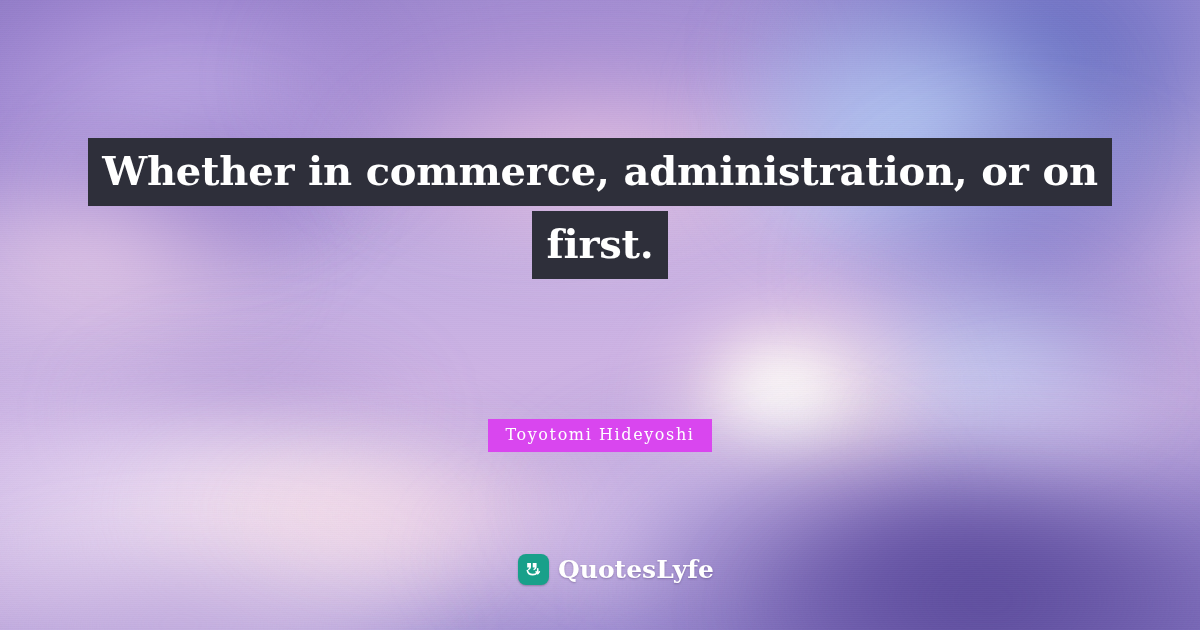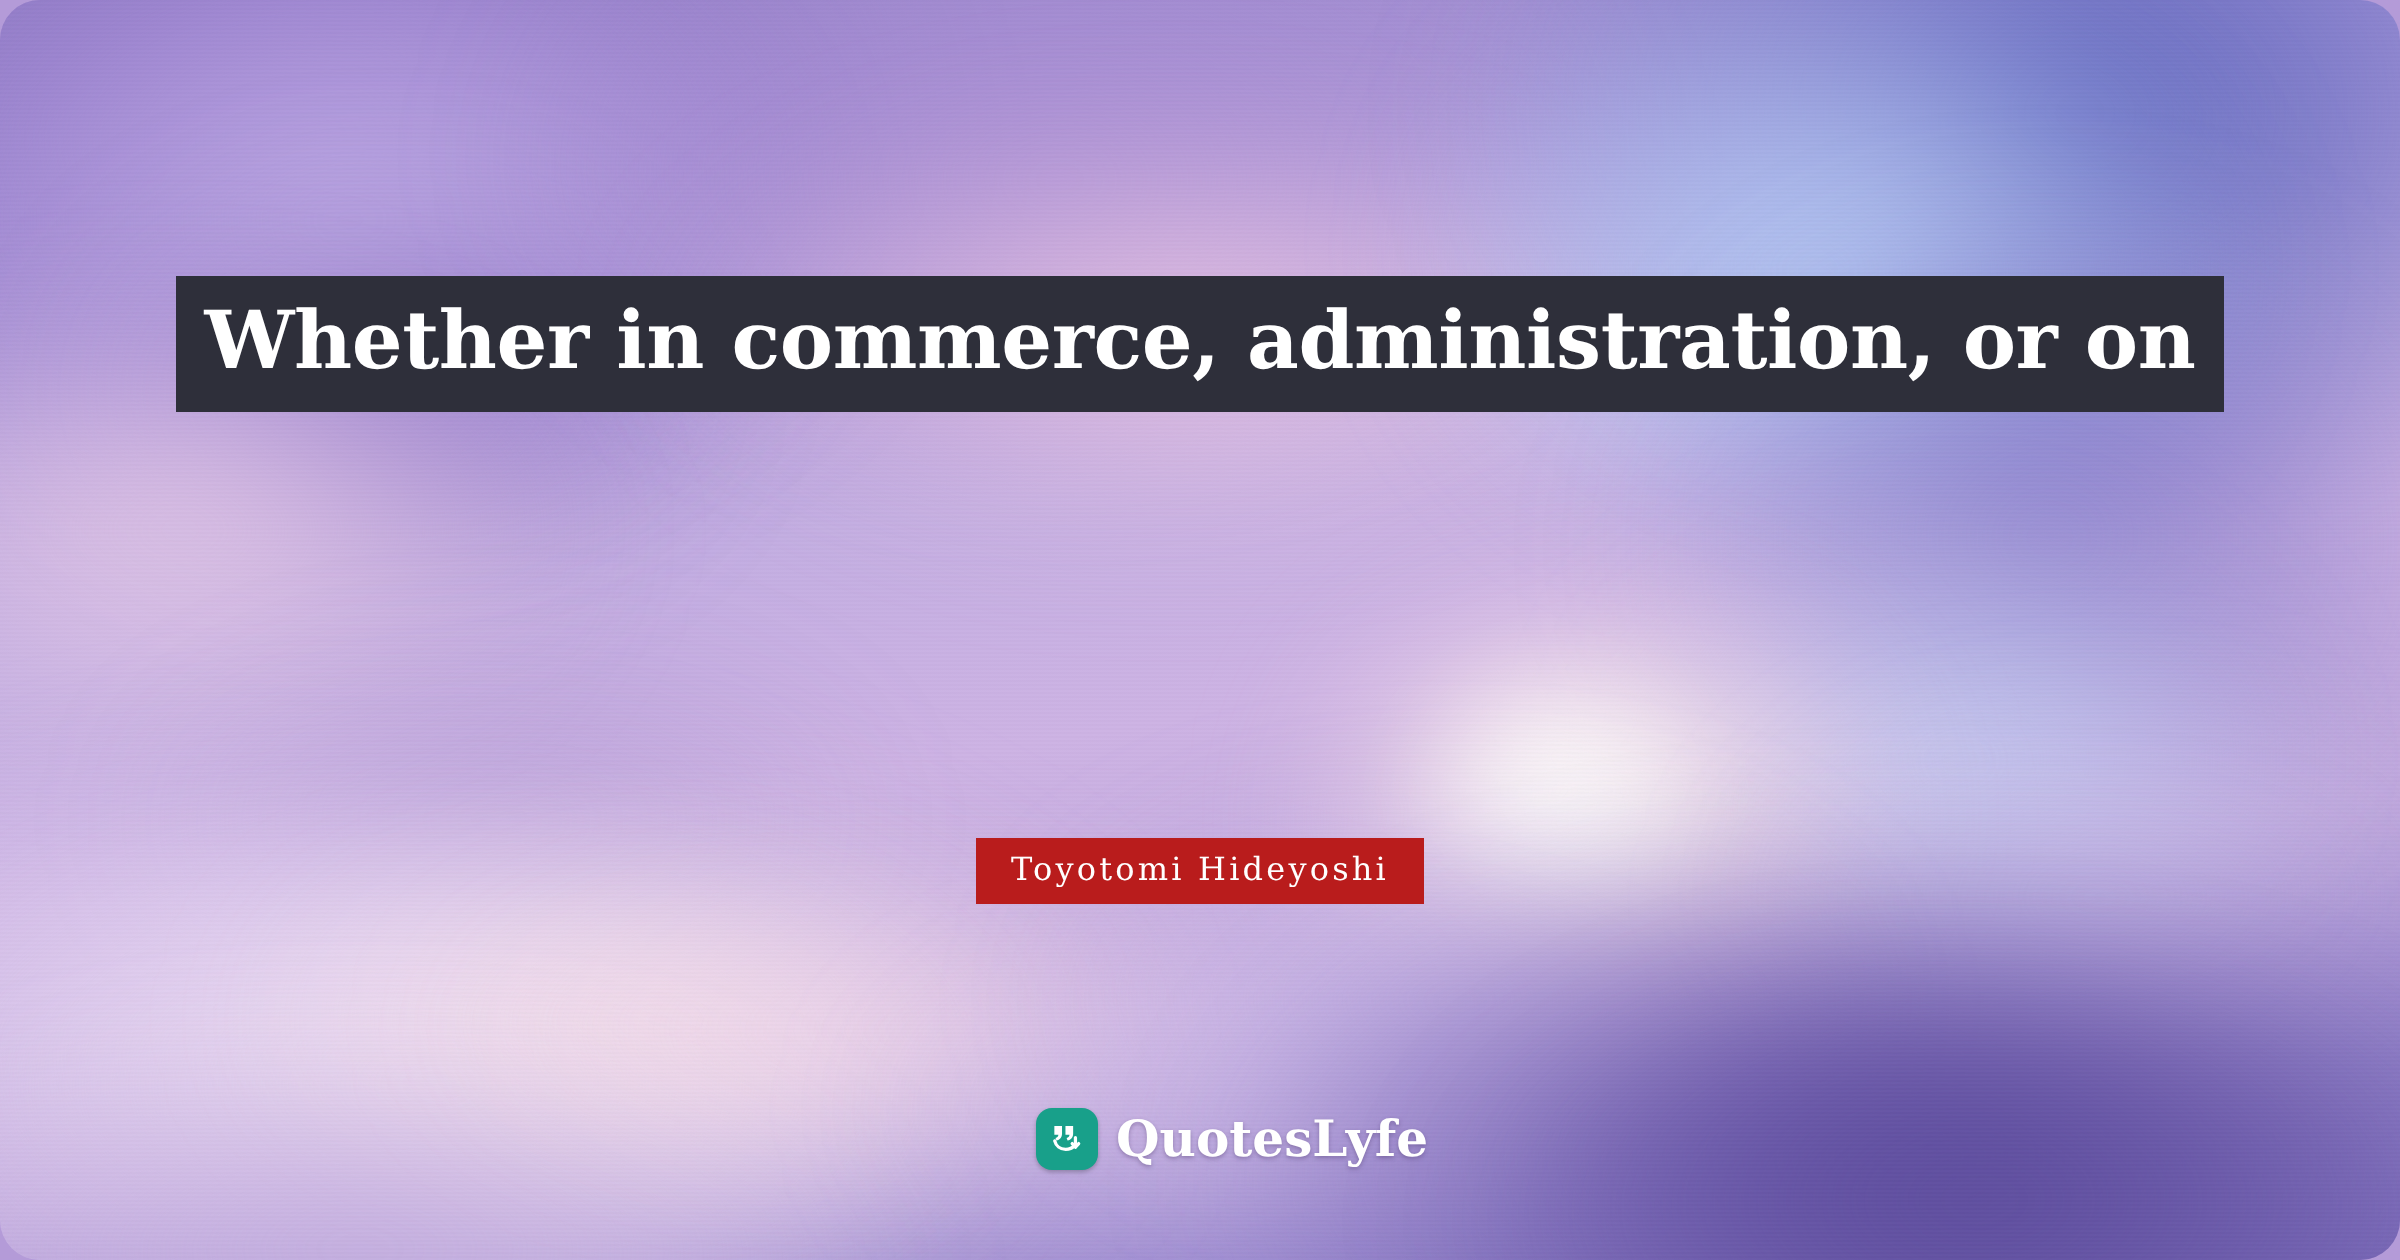--- a/index.html
+++ b/index.html
@@ -9,21 +9,20 @@
     font-family:"Liberation Sans", sans-serif;
     overflow:hidden;
     background:#b49bd8;
   }
 
   .quote-card {
     position:relative;
     width:1200px; height:630px;
     overflow:hidden;
     isolation:isolate;
-    border-radius:20px;
   }
 
   
   .sky-base {
     position:absolute; inset:0;
     background:
       linear-gradient(170deg,
         #8f7ec4 0%,
         #9f8cd0 12%,
         #b29ddc 26%,
@@ -136,21 +135,21 @@
     white-space:nowrap;
   }
 
   .author-wrap {
     position:absolute;
     top:419px; left:0; right:0;
     text-align:center;
   }
   .author {
     display:inline-block;
-    background:#b91c1c;
+    background:#d946ef;
     color:#ffffff;
     font-family:"DejaVu Serif", "Liberation Serif", serif;
     font-weight:400;
     font-size:16px;
     line-height:20px;
     letter-spacing:1.6px;
     padding:6px 17px 7px 17px;
     white-space:nowrap;
   }
 
@@ -216,20 +215,21 @@
   <div class="cloud c-br3"></div>
   <div class="cloud c-br1"></div>
   <div class="cloud c-br2"></div>
 
   <div class="grain"></div>
 
   <div class="content">
 
     <div class="quote-lines">
       <span class="q-line">Whether in commerce, administration, or on</span>
+      <span class="q-line">first.</span>
     </div>
 
     <div class="author-wrap">
       <span class="author">Toyotomi Hideyoshi</span>
     </div>
 
     <div class="brand">
       <span class="brand-mark">
         <svg width="23" height="23" viewBox="0 0 24 24" aria-hidden="true">
           <path d="M5.4 5.2h4.0v4.0c0 1.9-1.1 3.2-2.9 3.6l-.5-1.3c1.0-.3 1.5-.9 1.5-1.7H5.4V5.2z" fill="#ffffff"></path>

